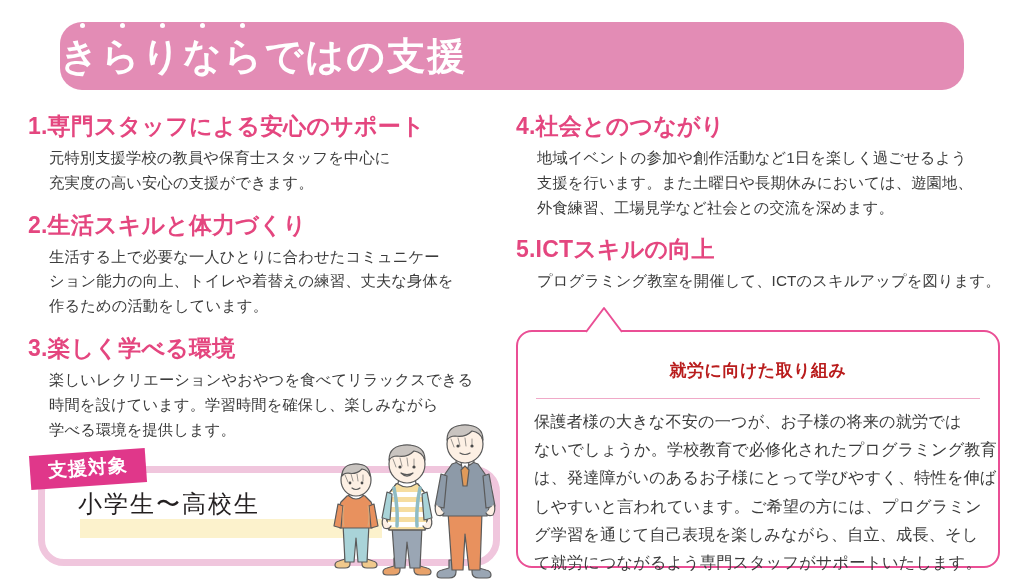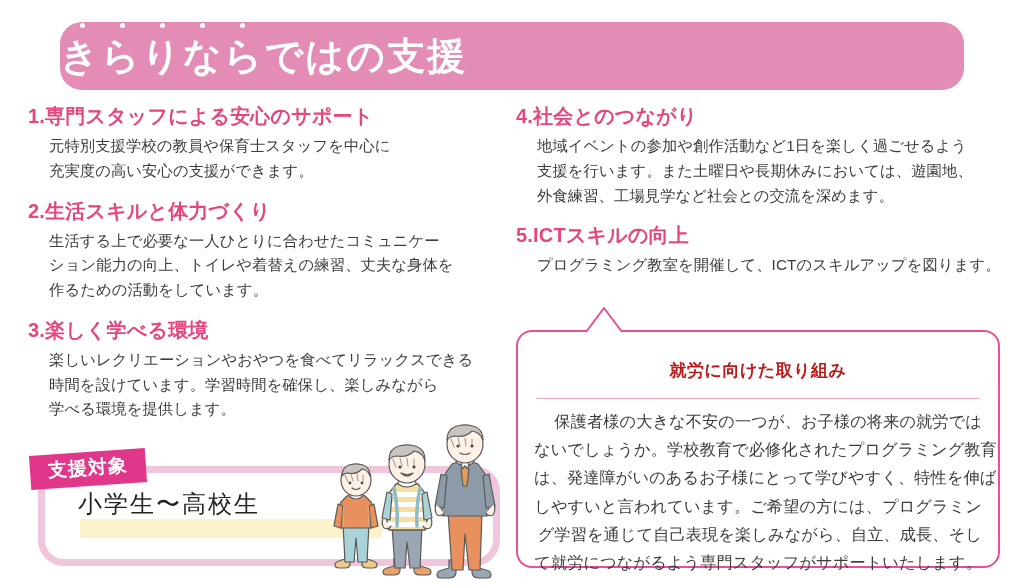--- a/index.html
+++ b/index.html
@@ -71,24 +71,24 @@
     left: 516px;
     top: 103px;
     width: 490px;
   }
 
   .item { margin-bottom: 14px; }
   .item:last-child { margin-bottom: 0; }
 
   .item-heading {
     color: #e4467f;
-    font-size: 20px;
+    font-size: 23px;
     font-weight: 700;
     line-height: 1.35;
-    margin: 0 0 3px 0;
+    margin: 8px 0 3px 0;
     letter-spacing: 0.2px;
   }
   .item-body {
     margin: 4px;
     padding-left: 17px;
     font-size: 15.3px;
     line-height: 1.62;
     color: #3c3c3c;
     letter-spacing: 0.1px;
   }
@@ -128,21 +128,20 @@
     margin: 6px 2px 8px 2px;
     height: 1px;
     background: #f0a9c8;
   }
   .callout-body {
     margin: 0;
     font-size: 16.2px;
     line-height: 1.74;
     color: #3c3c3c;
     letter-spacing: 0.1px;
-    text-align: right;
   }
   .callout-body .line { display: block; white-space: nowrap; }
 
   
   .target-panel {
     position: absolute;
     left: 38px;
     top: 466px;
     width: 462px;
     height: 100px;

